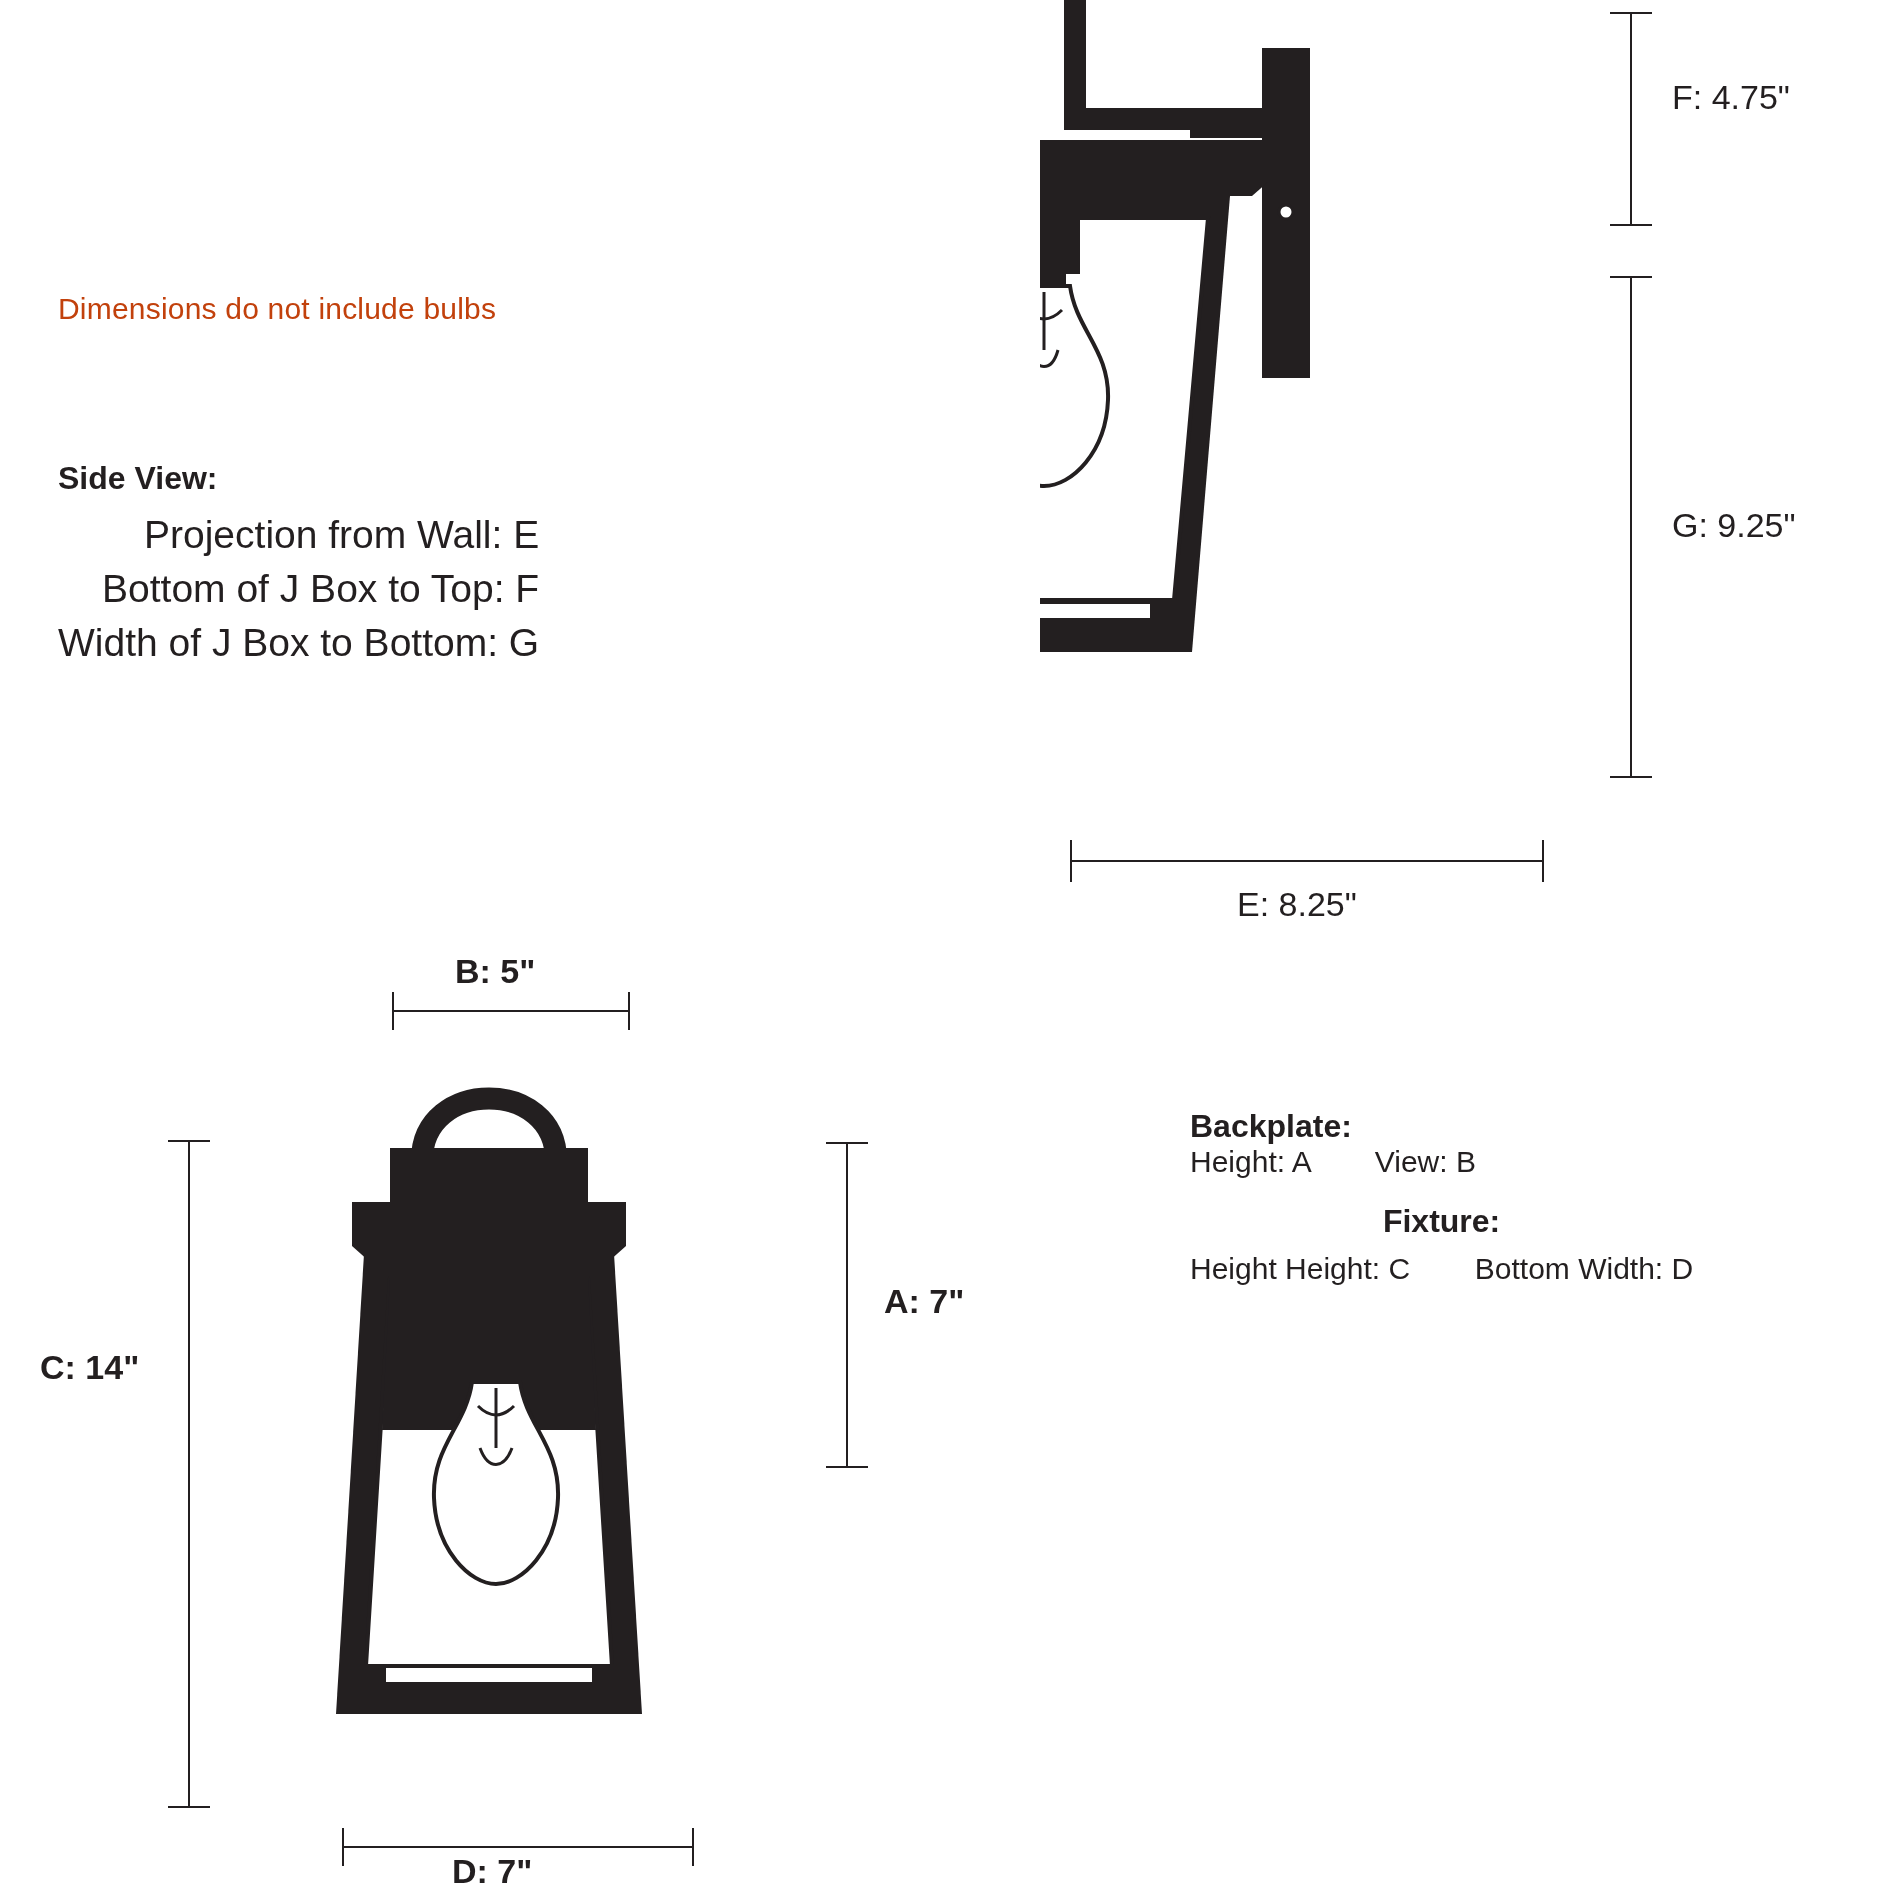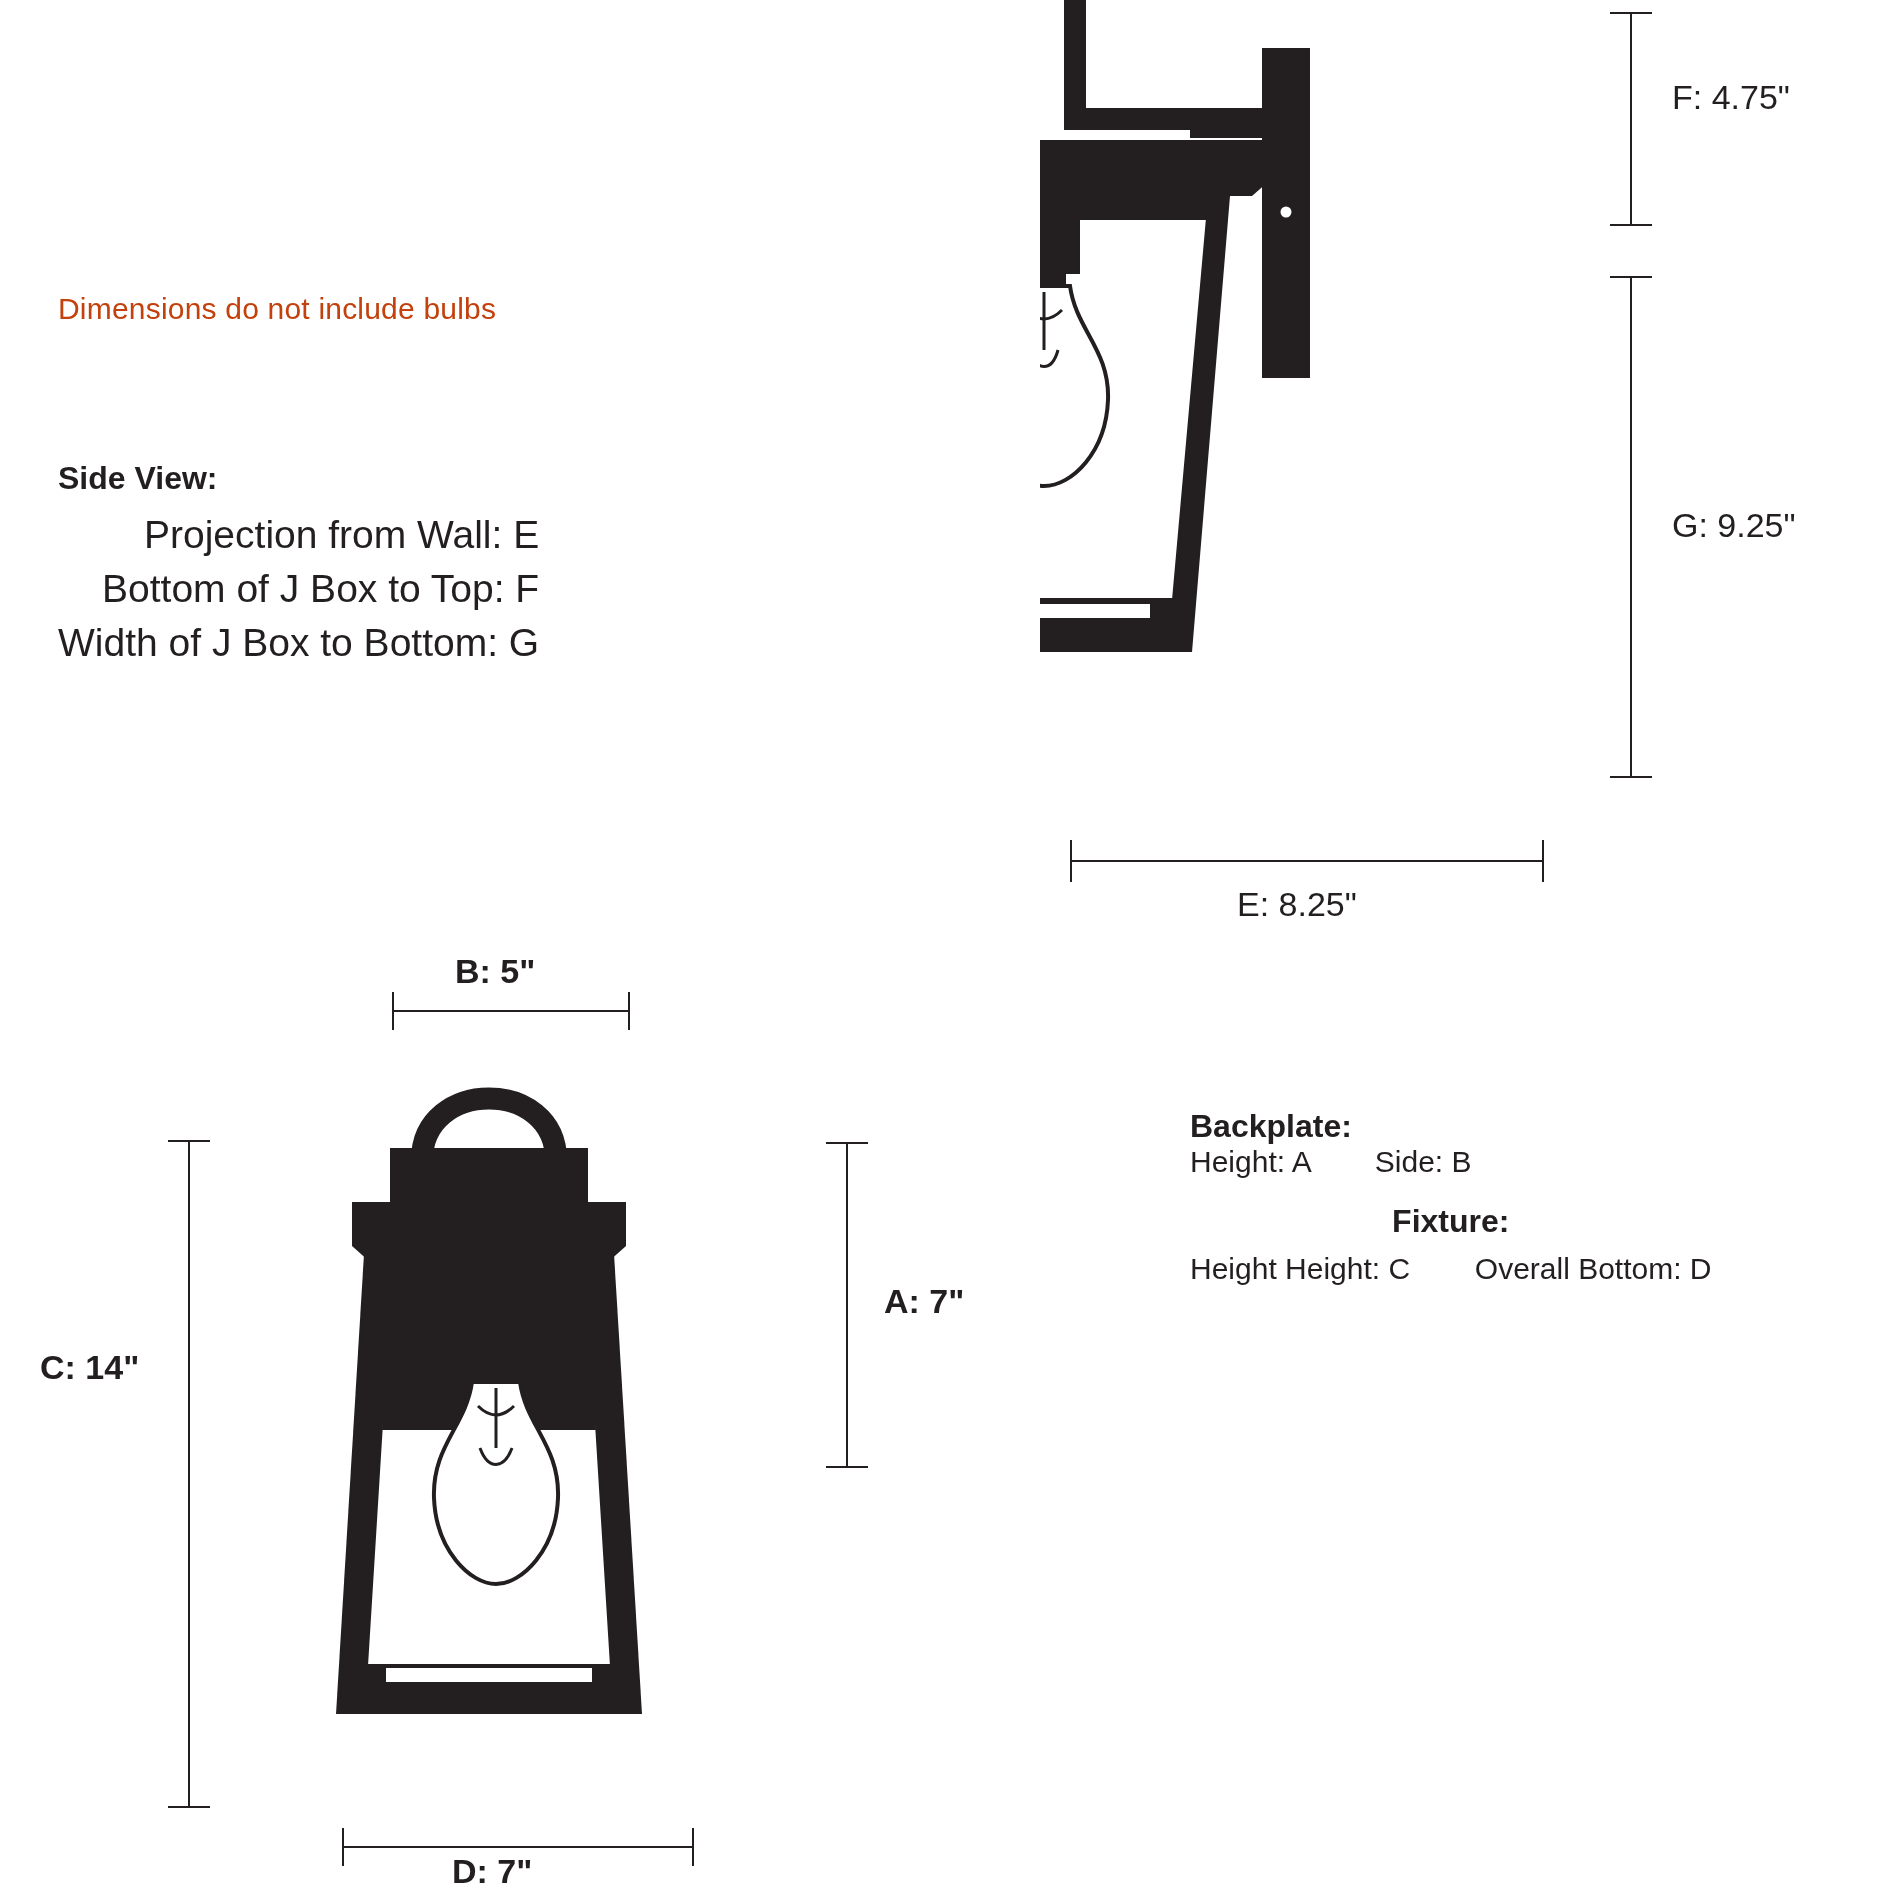--- a/index.html
+++ b/index.html
@@ -70,27 +70,27 @@
   <div class="line">Projection from Wall: E</div>
   <div class="line">Bottom of J Box to Top: F</div>
   <div class="line">Width of J Box to Bottom: G</div>
 </div>
 
 <div class="abs specs-block">
   <div class="head">Backplate:</div>
   <div class="row">
     <span>Height: A</span>
     <span class="gap"></span>
-    <span>Side: B</span>
+    <span>View: B</span>
   </div>
   <div class="head2">Fixture:</div>
   <div class="row">
     <span>Height Height: C</span>
     <span class="gap"></span>
-    <span>Overall Bottom: D</span>
+    <span>Bottom Width: D</span>
   </div>
 </div>
 
 <div class="abs" style="left:1040px; top:0px;">
   <svg width="560" height="820" viewBox="0 0 560 820" xmlns="http://www.w3.org/2000/svg">
     <g fill="#231f20">
 
       <rect x="24" y="0" width="22" height="120"></rect>
 
       <rect x="24" y="108" width="210" height="22"></rect>

